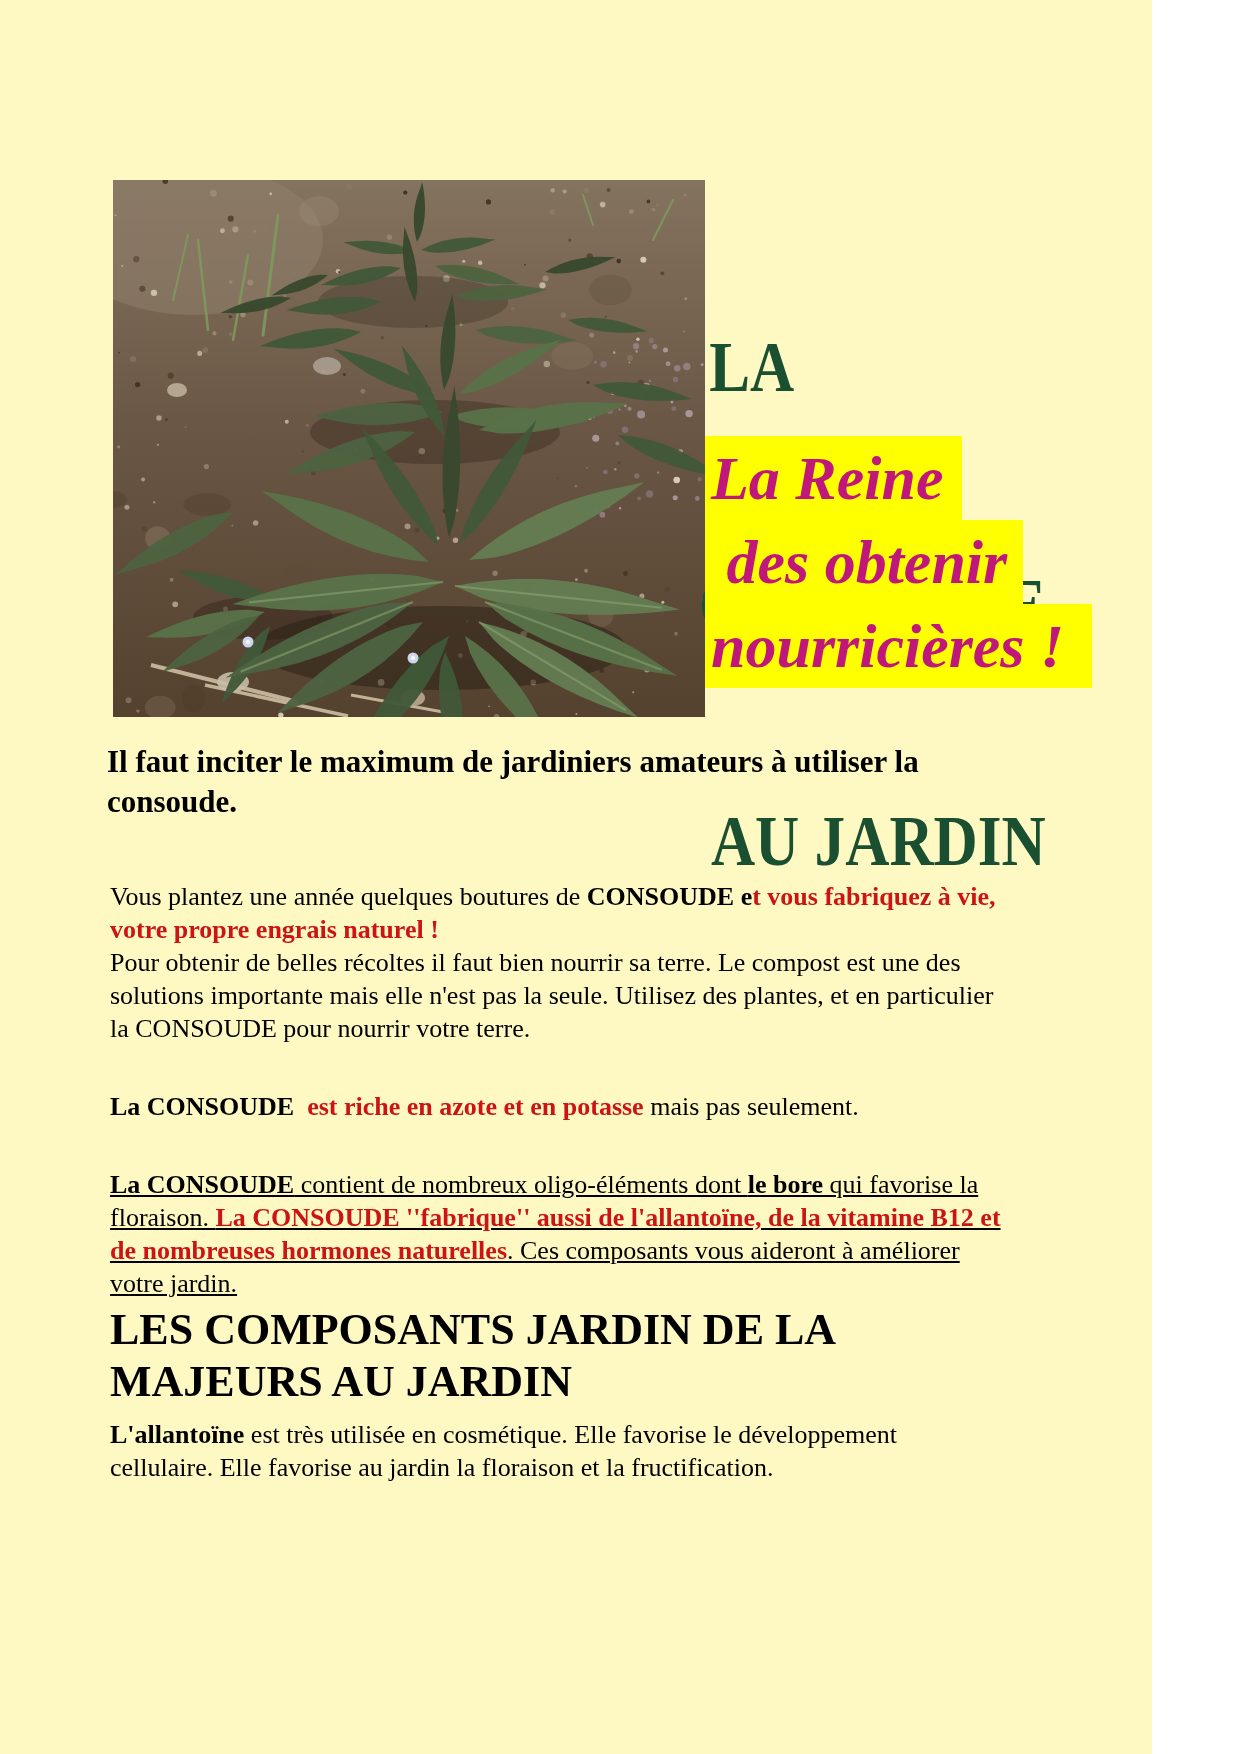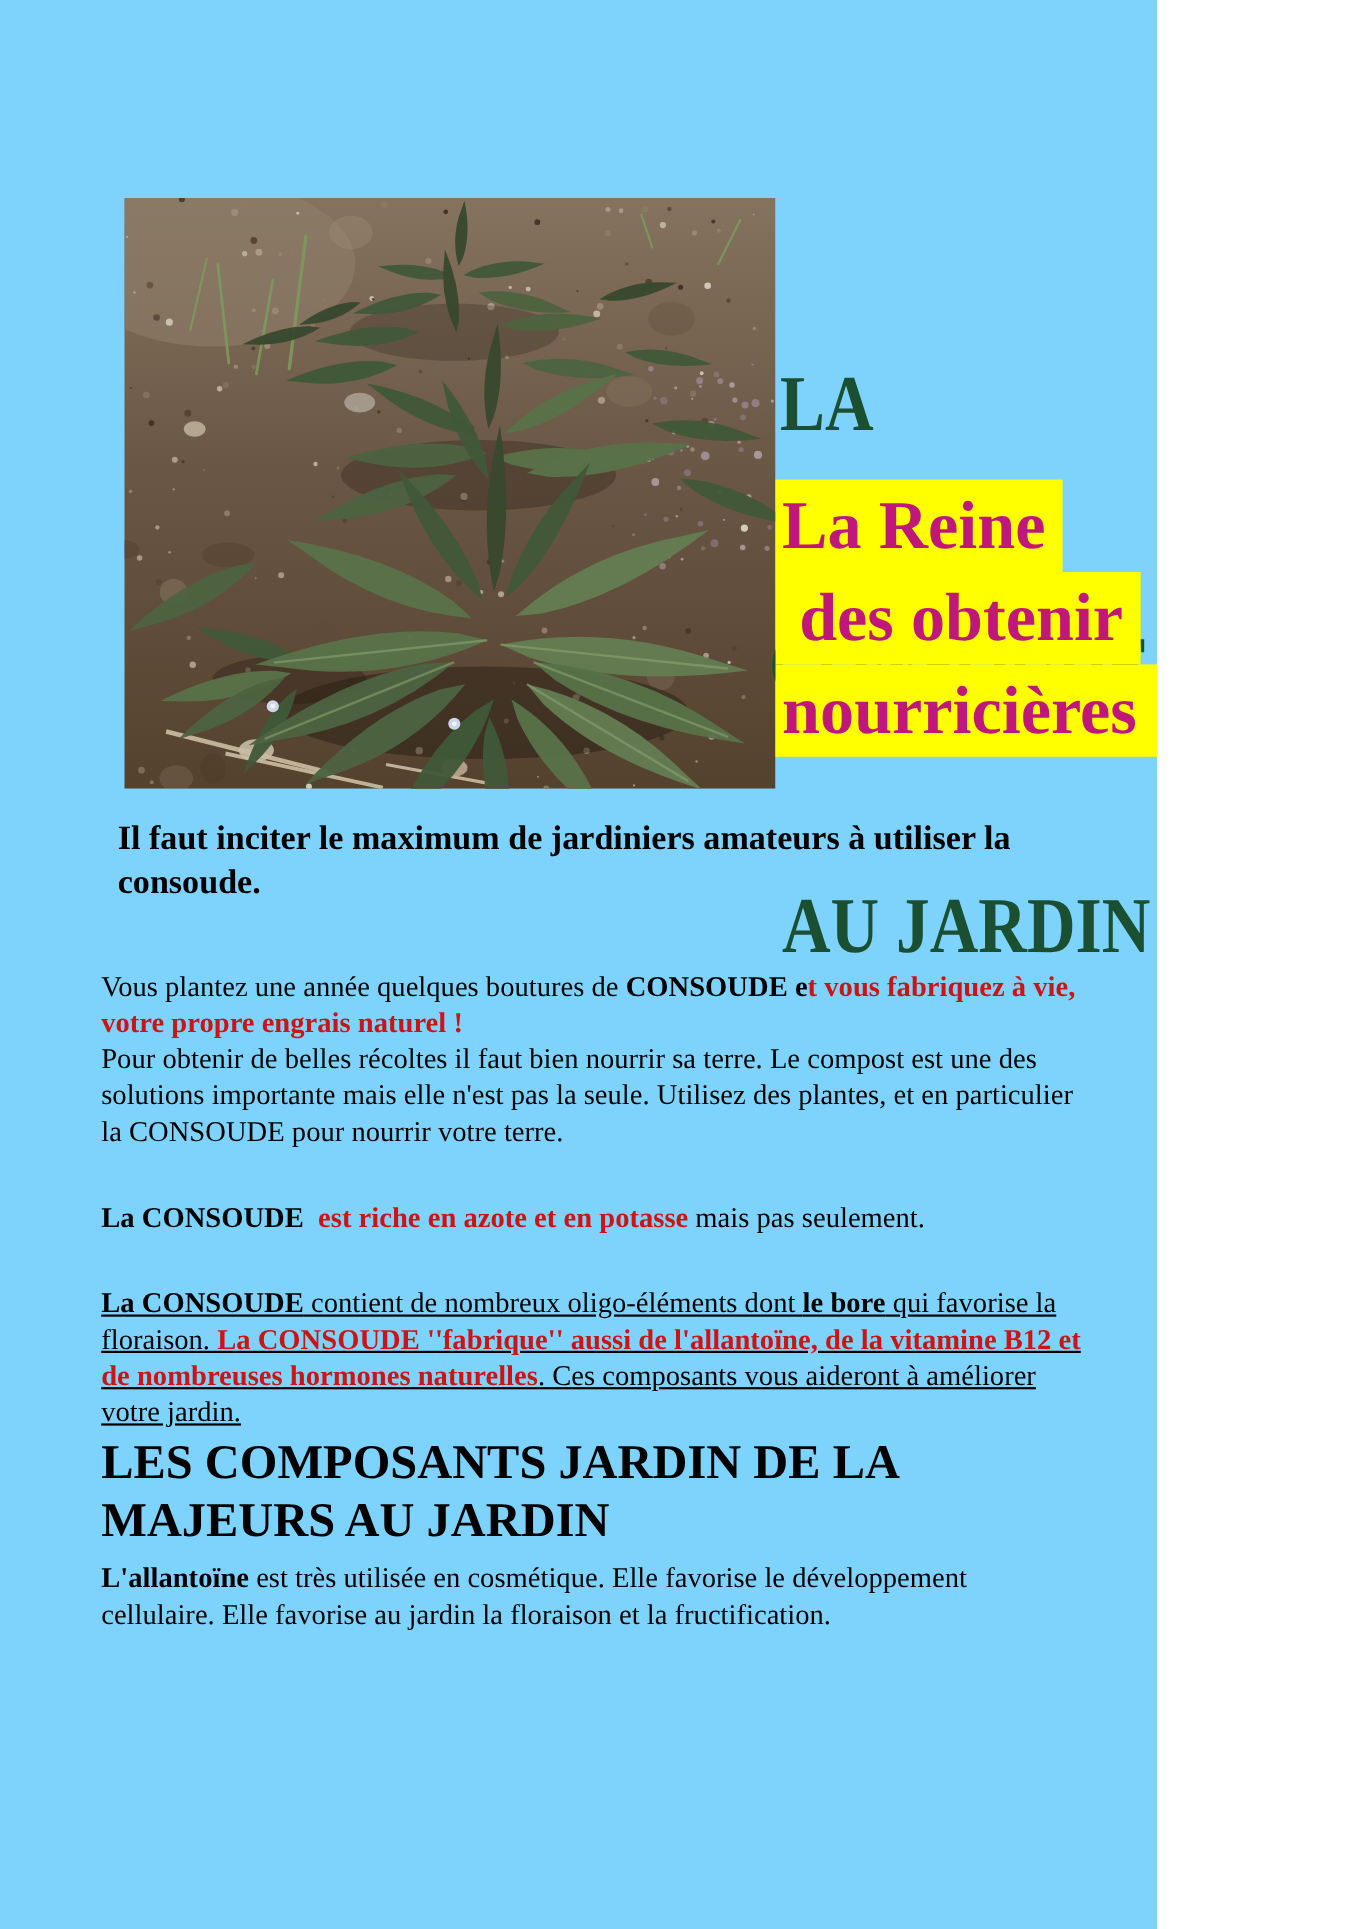--- a/index.html
+++ b/index.html
@@ -1,40 +1,40 @@
 <!DOCTYPE html>
 <html style="--title_green: #1b4f31; --subtitle_magenta: #c0187a; --highlight_yellow: #ffff00; --emphasis_red: #cd1414;"><head>
 <meta charset="utf-8">
 <style>
   html,body{margin:0;padding:0;background:#ffffff;}
-  #page{position:relative;width:1052px;height:1754px;background:#7dd3fc;overflow:hidden;
+  #page{position:relative;width:1152px;height:1754px;background:#fef9c3;overflow:hidden;
         font-family:"Liberation Serif","DejaVu Serif",serif;color:#000;}
 
   .photo{position:absolute;left:113px;top:180px;width:592px;height:537px;}
   .photo svg{display:block;width:592px;height:537px;}
 
   .title{position:absolute;left:699px;top:170px;color:var(--title_green,#1b4f31);
          font-weight:bold;font-size:72px;line-height:79px;white-space:pre;
          transform:scaleX(.85);transform-origin:left top;letter-spacing:0;}
   .title .t1{margin-left:12px;}
   .title .t3{margin-left:14px;}
 
   .subtitle{position:absolute;left:705px;top:436px;}
   .sub-row{height:84px;}
   .sub-line{display:inline-block;box-sizing:border-box;background:var(--highlight_yellow,#ffff00);
-            color:var(--subtitle_magenta,#c0187a);font-weight:bold;
+            color:var(--subtitle_magenta,#c0187a);font-style:italic;font-weight:bold;
             font-size:62px;line-height:84px;padding:0 16px 0 6px;white-space:pre;}
   .w1{min-width:257px;}
   .w2{min-width:313px;}
   .w3{min-width:387px;}
 
   #intro{position:absolute;left:107px;top:742px;width:880px;margin:0;
          font-size:31px;line-height:40px;font-weight:bold;color:#000;}
 
-  .body{position:absolute;left:92px;top:880px;width:960px;font-size:26px;line-height:33px;}
+  .body{position:absolute;left:110px;top:880px;width:960px;font-size:26px;line-height:33px;}
   .body p{margin:0 0 45px 0;white-space:pre-wrap;}
   .body p.tight{margin-bottom:4px;text-decoration:underline;}
   .seg-n{font-weight:normal;color:#000;}
   .seg-b{font-weight:bold;color:#000;}
   .seg-rb{font-weight:bold;color:var(--emphasis_red,#cd1414);}
   h2.section{font-size:44px;line-height:52px;font-weight:bold;margin:0 0 10px 0;color:#000;}
 </style>
 </head>
 <body>
 

